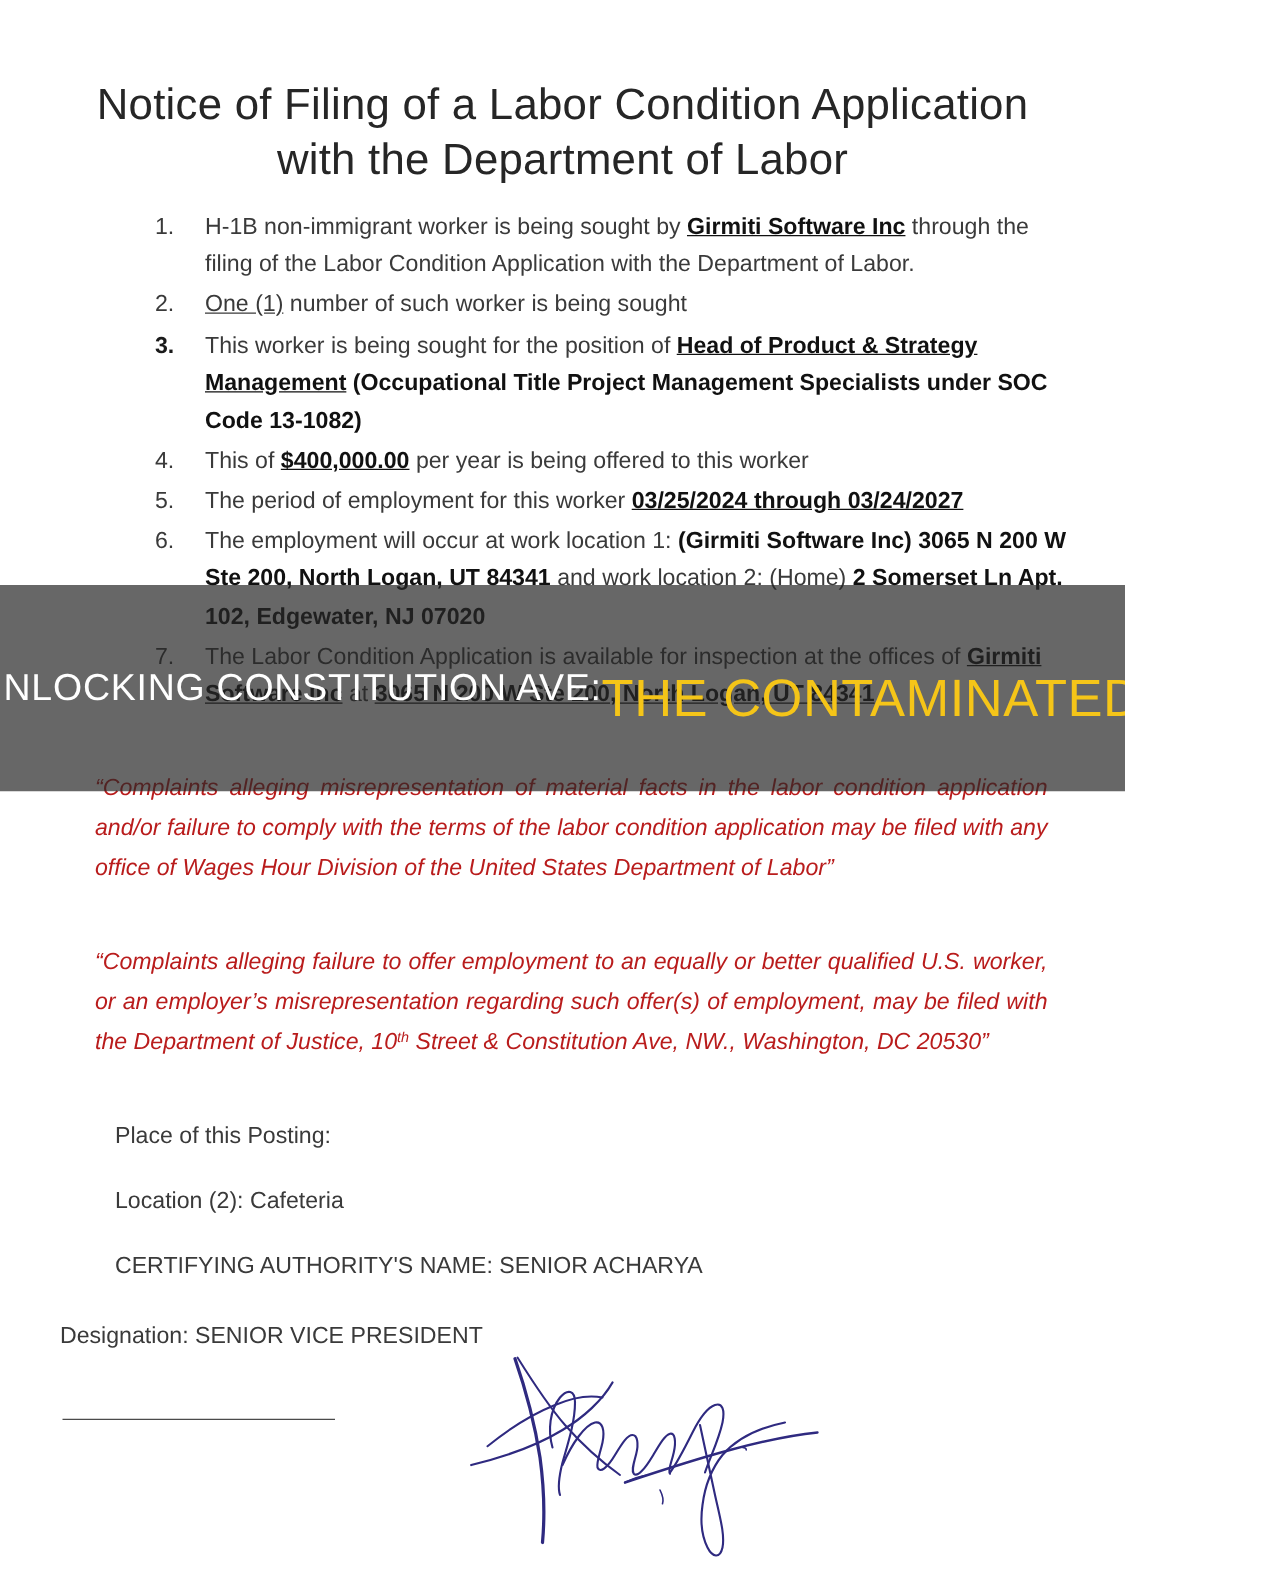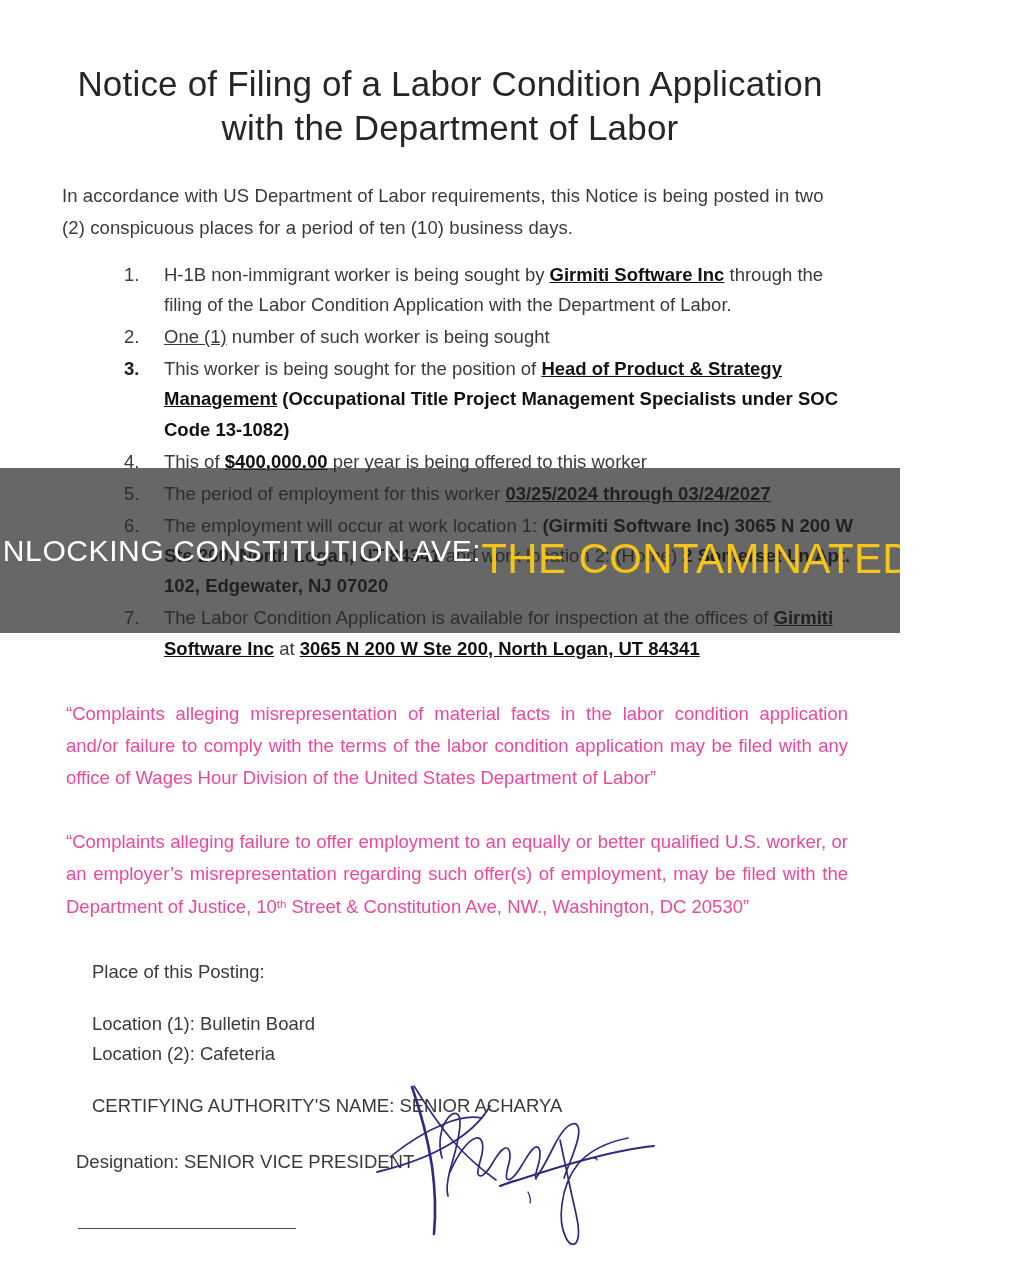--- a/index.html
+++ b/index.html
@@ -69,45 +69,46 @@
   ol.clauses > li.bold-marker::before {
     font-weight: bold;
     color: #1a1a1a;
   }
   .u { text-decoration: underline; }
   .b { font-weight: bold; color: #111111; }
   .bu { font-weight: bold; text-decoration: underline; color: #111111; }
 
   
   .para {
-    margin: 4px;
+    margin: 14px;
     padding: 0 48px 0 62px;
     font-size: 18.5px;
     line-height: 1.74;
-    color: #ec4899;
+    color: #b91c1c;
     text-align: justify;
+    font-style: italic;
   }
   .para.p1 { padding-top: 30px; }
   .para.p2 { padding-top: 28px; }
   sup { font-size: 0.62em; vertical-align: 0.48em; }
 
   
   .closing {
     padding: 0 62px 0 92px;
     font-size: 18.5px;
     line-height: 1.62;
     color: #3a3a3a;
   }
   .gap-lg { height: 30px; }
   .gap-md { height: 22px; }
 
   
   .sig-block {
     position: relative;
-    padding: 0 76px;
+    padding: 0 48px;
     font-size: 18.5px;
     line-height: 1.6;
     color: #3a3a3a;
   }
   .sig-row {
     position: relative;
     display: flex;
     align-items: flex-end;
     margin-top: 52px;
   }
@@ -158,41 +159,39 @@
     white-space: nowrap;
   }
 </style>
 </head>
 <body>
 
 <div id="page">
 
   <h1 class="doc-title">Notice of Filing of a Labor Condition Application with the Department of Labor</h1>
 
-  <p class="intro">In accordance with US Department of Labor requirements, this Notice is being posted in two (2) conspicuous places for a period of ten (10) business days.</p>
 
   <ol class="clauses">
       <li><span>H-1B non-immigrant worker is being sought by </span><span class="bu">Girmiti Software Inc</span><span> through the filing of the Labor Condition Application with the Department of Labor.</span></li>
       <li><span class="u">One (1)</span><span> number of such worker is being sought</span></li>
       <li class="bold-marker"><span>This worker is being sought for the position of </span><span class="bu">Head of Product &amp; Strategy Management</span><span> </span><span class="b">(Occupational Title Project Management Specialists under SOC Code 13-1082)</span></li>
       <li><span>This of </span><span class="bu">$400,000.00</span><span> per year is being offered to this worker</span></li>
       <li><span>The period of employment for this worker </span><span class="bu">03/25/2024 through 03/24/2027</span></li>
       <li><span>The employment will occur at work location 1: </span><span class="b">(Girmiti Software Inc) 3065 N 200 W Ste 200, North Logan, UT 84341</span><span> and work location 2: (Home) </span><span class="b">2 Somerset Ln Apt. 102, Edgewater, NJ 07020</span></li>
       <li><span>The Labor Condition Application is available for inspection at the offices of </span><span class="bu">Girmiti Software Inc</span><span> at </span><span class="bu">3065 N 200 W Ste 200, North Logan, UT 84341</span></li>
     </ol>
 
   <p class="para p1">“Complaints alleging misrepresentation of material facts in the labor condition application and/or failure to comply with the terms of the labor condition application may be filed with any office of Wages Hour Division of the United States Department of Labor”</p>
 
   <p class="para p2"><span>“Complaints alleging failure to offer employment to an equally or better qualified U.S. worker, or an employer’s misrepresentation regarding such offer(s) of employment, may be filed with the Department of Justice, 10</span><sup>th</sup><span> Street &amp; Constitution Ave, NW., Washington, DC 20530”</span></p>
 
   <div class="closing">
     <div class="gap-lg"></div>
     <div>Place of this Posting:</div>
     <div class="gap-md"></div>
-    <div>Location (1): Bulletin Board</div>
     <div>Location (2): Cafeteria</div>
     <div class="gap-md"></div>
     <div>CERTIFYING AUTHORITY'S NAME: SENIOR ACHARYA</div>
   </div>
 
   <div class="sig-block">
     <div style="height:26px"></div>
     <div>Designation: SENIOR VICE PRESIDENT</div>
     <div class="sig-row">
       <span class="sig-line"></span>

